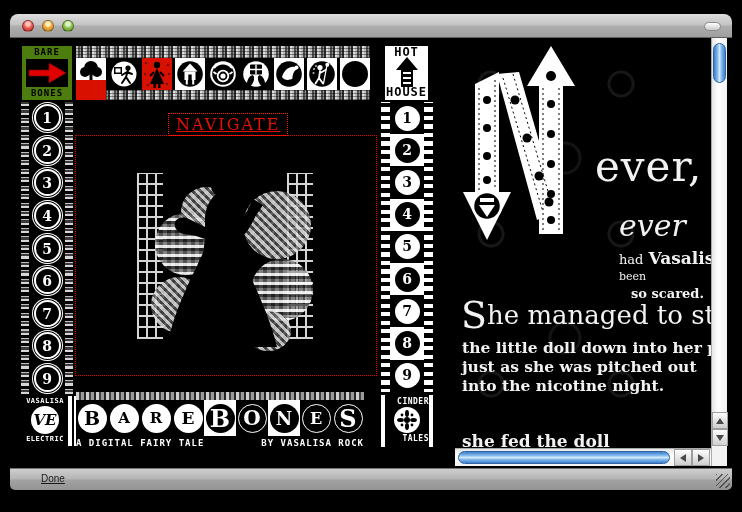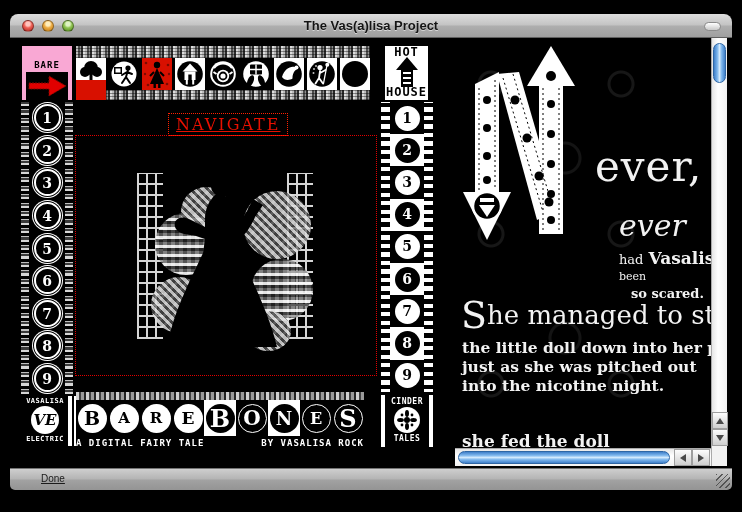--- a/index.html
+++ b/index.html
@@ -25,41 +25,41 @@
     border-top:1px solid #747474;}
   .statustext{position:absolute;left:31px;top:4px;font-size:10px;color:#1b1b1b;text-decoration:underline;}
   .grip{position:absolute;right:2px;bottom:2px;width:14px;height:14px;
     background:repeating-linear-gradient(135deg,rgba(70,70,70,.85) 0 1px,transparent 1px 4px);}
   
   .content{position:absolute;left:0;top:24px;width:722px;height:430px;}
   .left-pane{position:absolute;left:0;top:0;width:445px;height:430px;background:#000;overflow:hidden;}
   .right-pane{position:absolute;left:445px;top:0;width:277px;height:512px;background:#000;overflow:hidden;text-decoration:underline;}
   
   .badge{font-family:"DejaVu Sans Mono",monospace;font-weight:bold;text-align:center;cursor:pointer;}
-  .bb-tile{position:absolute;left:12px;top:8px;width:50px;height:54px;background:#f9a8d4;padding-top:14px;}
+  .bb-tile{position:absolute;left:12px;top:8px;width:50px;height:54px;background:#4d7c0f;padding-top:1px;}
   .bb-tile .lbl{font-size:9px;letter-spacing:1px;color:#000;line-height:11px;}
   .bb-arrowbox{margin:1px 4px;height:28px;background:#000;position:relative;}
   .hh-tile{position:absolute;left:370px;top:8px;width:53px;height:54px;background:#fff;
     border-left:5px solid #000;border-right:5px solid #000;padding-top:1px;
     box-shadow:inset 2px 0 0 #fff,inset -2px 0 0 #fff;}
   .hh-tile .lbl{font-size:12px;letter-spacing:1px;color:#000;line-height:10px;}
   .hh-arrow{width:22px;margin:0 auto;height:30px;position:relative;}
   .hh-head{width:0;height:0;border-left:11px solid transparent;border-right:11px solid transparent;
     border-bottom:13px solid #000;}
   .hh-shaft{width:12px;height:17px;margin:0 auto;
     background:repeating-linear-gradient(0deg,#000 0 3px,#fff 3px 5px);border-left:2px solid #000;border-right:2px solid #000;}
   .vas-tile{position:absolute;left:12px;top:358px;width:50px;height:50px;background:#000;padding-top:1px;
     border-right:4px solid #fff;box-shadow:2px 0 0 #000, 4px 0 0 #fff;}
   .vas-tile .lbl{font-size:7px;letter-spacing:.5px;color:#fff;line-height:8px;}
   .vas-circle{width:28px;height:28px;border-radius:50%;background:#fff;margin:1px auto;color:#000;
     font-family:"DejaVu Serif",serif;font-style:italic;font-size:15px;line-height:28px;font-weight:bold;}
   .cin-tile{position:absolute;left:371px;top:357px;width:52px;height:52px;background:#000;padding-top:2px;
     border-left:4px solid #fff;border-right:4px solid #fff;
     box-shadow:inset 2px 0 0 #000,inset -2px 0 0 #000;}
-  .cin-tile .lbl{font-size:8px;letter-spacing:.5px;color:#fff;line-height:9px;}
+  .cin-tile .lbl{font-size:8px;letter-spacing:.5px;color:#fff;line-height:9px;text-align:right;}
   .cin-circle{width:26px;height:26px;border-radius:50%;background:#fff;margin:1px auto;position:relative;}
   
   .icon-strip{position:absolute;left:66px;top:8px;width:294px;height:54px;}
   .pat-band{height:12px;background:
      repeating-linear-gradient(0deg,rgba(0,0,0,.4) 0 1px,transparent 1px 3px),
      repeating-linear-gradient(90deg,#bdbdbd 0 2px,#4e4e4e 2px 4px,#8f8f8f 4px 5px,#2b2b2b 5px 7px,#dcdcdc 7px 9px);}
   .pat-band.b2{height:10px;}
   .icon-row{height:32px;display:flex;justify-content:space-between;background:#000;}
   .itile{width:30px;height:32px;cursor:pointer;}
   .itile svg{display:block;}
@@ -157,21 +157,20 @@
 </style>
 </head>
 <body>
 
 <div id="window">
 
   <div class="titlebar">
     <div class="tl tl-close"></div>
     <div class="tl tl-min"></div>
     <div class="tl tl-zoom"></div>
-    <div class="wtitle">The Vas(a)lisa Project</div>
     <div class="pill"></div>
   </div>
 
   <div class="content">
 
     <div class="left-pane">
 
       <div class="bb-tile badge">
         <div class="lbl">BARE</div>
         <div class="bb-arrowbox">

